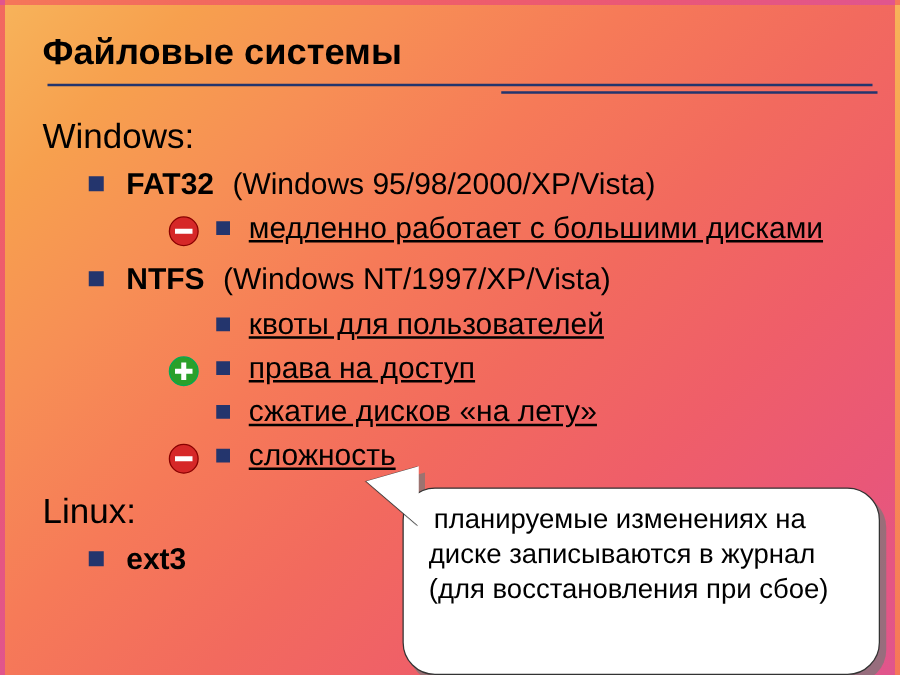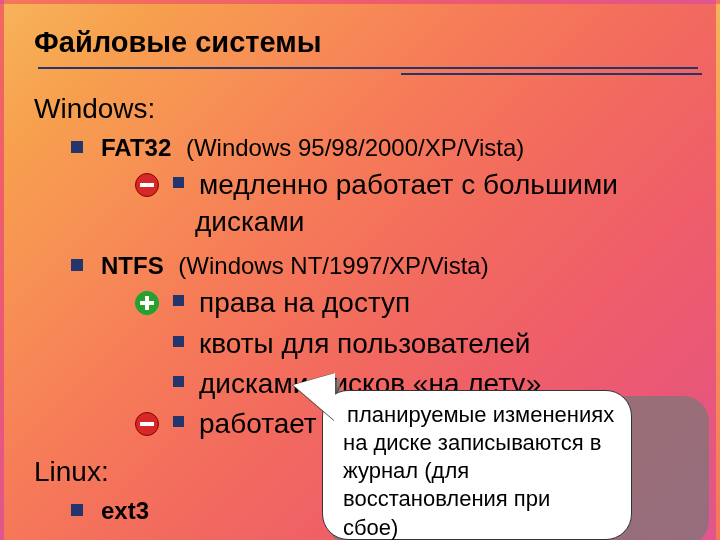--- a/index.html
+++ b/index.html
@@ -38,23 +38,24 @@
   .lvl1 > li::before {
     content: "";
     position: absolute;
     left: 0; top: 10px;
     width: 12px; height: 12px;
     background: #24356d;
   }
   .lvl2 { padding-left: 68px; }
   .lvl2 > li {
     position: relative;
-    font-size: 28px;
+    font-size: 24px;
     padding: 0 0 0 22px;
     line-height: 1.3;
+    text-decoration: underline;
   }
   .lvl2 > li::before {
     content: "";
     position: absolute;
     left: 0; top: 10px;
     width: 11px; height: 11px;
     background: #24356d;
   }
   .badge {
     position: absolute;
@@ -77,21 +78,21 @@
   .callout-shadow {
     position: absolute;
     left: 315px; top: 384px;
     width: 382px; height: 150px;
     background: rgba(120,120,120,0.7);
     border-radius: 26px;
   }
   .callout {
     position: absolute;
     left: 310px; top: 378px;
-    width: 310px; height: 150px;
+    width: 382px; height: 150px;
     background: #fff;
     border: 1px solid #333;
     border-radius: 26px;
     padding: 10px 16px 10px 20px;
     font-size: 22px;
     line-height: 1.28;
   }
   .tail-shadow {
     position: absolute;
     left: 286px; top: 366px;
@@ -129,34 +130,34 @@
         <span class="badge red">
             <span class="bar h"></span>
           </span>
         <span>медленно работает с большими дисками</span>
       </li>
     </ul>
   </li>
   <li>
     <span class="b">NTFS</span><span> (Windows NT/1997/XP/Vista)</span>
     <ul class="lvl2">
+      <li><span>квоты для пользователей</span></li>
       <li>
         <span class="badge green">
             <span class="bar h"></span>
             <span class="bar v"></span>
           </span>
         <span>права на доступ</span>
       </li>
-      <li><span>квоты для пользователей</span></li>
-      <li><span>дисками дисков «на лету»</span></li>
+      <li><span>сжатие дисков «на лету»</span></li>
       <li>
         <span class="badge red">
             <span class="bar h"></span>
           </span>
-        <span>работает</span>
+        <span>сложность</span>
       </li>
     </ul>
   </li>
 </ul>
 
 <div class="section-h">Linux:</div>
 <ul class="lvl1">
   <li>
     <span class="b">ext3</span>
   </li>

